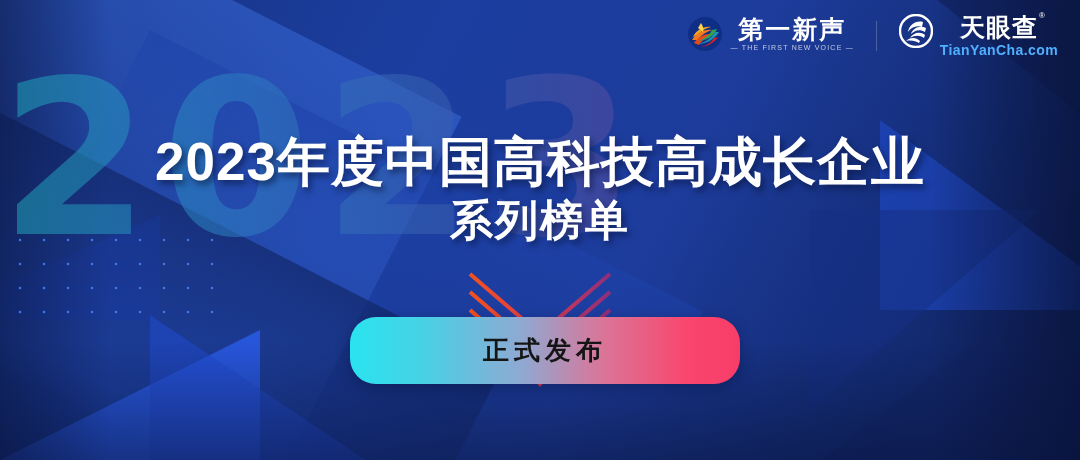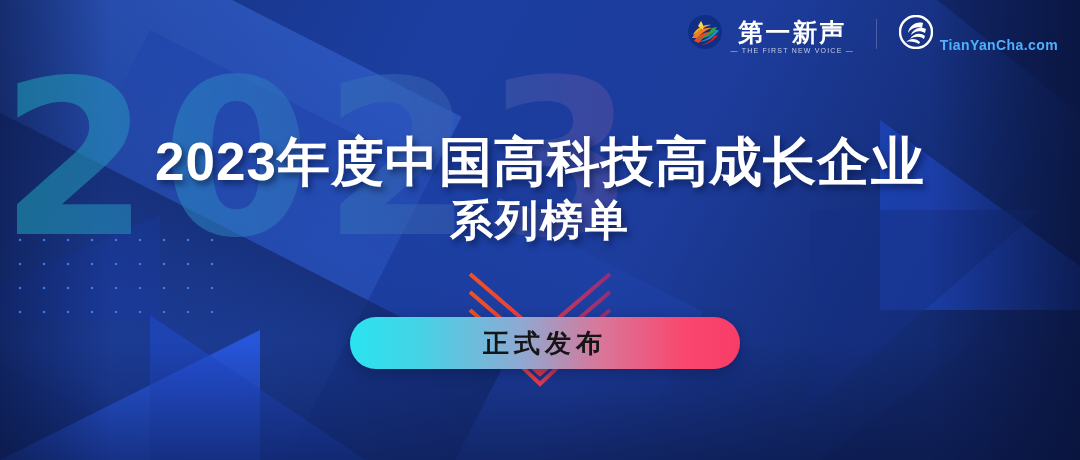--- a/index.html
+++ b/index.html
@@ -165,21 +165,21 @@
     letter-spacing: 2px;
     margin-top: 8px;
   }
 
   
   .pill {
     position: absolute;
     left: 350px;
     top: 317px;
     width: 390px;
-    height: 52px;
+    height: 67px;
     border-radius: 26px;
     background: linear-gradient(90deg, #2ae3ef 0%, #46d2e6 18%, #8fa9d2 44%, #d8779a 64%, #f9476e 86%, #f83c68 100%);
     box-shadow: 0 4px 14px rgba(6,14,48,0.35);
     display: flex;
     align-items: center;
     justify-content: center;
   }
   .pill-label {
     font-size: 26px;
     font-weight: 600;
@@ -190,21 +190,21 @@
 
   
   .logos {
     position: absolute;
     right: 22px;
     top: 14px;
     display: flex;
     align-items: center;
     gap: 22px;
   }
-  .logo-block { display: flex; align-items: flex-end; gap: 7px; }
+  .logo-block { display: flex; align-items: flex-start; gap: 7px; }
   .logo-divider {
     width: 1px; height: 30px;
     background: rgba(255,255,255,0.22);
   }
   .logo-text-wrap { display: flex; flex-direction: column; align-items: center; }
   .logo-cn {
     color: #ffffff;
     font-size: 25px;
     font-weight: 700;
     letter-spacing: 2px;
@@ -325,19 +325,23 @@
       <span>
         <svg width="34" height="34" viewBox="0 0 34 34" aria-hidden="true">
           <circle cx="17" cy="17" r="16" fill="none" stroke="#ffffff" stroke-width="2.4"></circle>
           <path d="M24 8c-7-2-14 3-15 10 3-5 9-7 14-5z" fill="#ffffff"></path>
           <path d="M27 14c-6-3-13 0-15 6 4-4 9-5 14-2z" fill="#ffffff"></path>
           <path d="M26 21c-5-4-12-2-15 3 5-3 10-3 14 0z" fill="#ffffff"></path>
           <path d="M21 27c-4-4-10-4-14 0 5-1 10 0 13 2z" fill="#ffffff"></path>
         </svg>
       </span>
       <div class="logo-text-wrap">
+        <div class="logo-cn-2">
+          <span>天眼查</span>
+          <span class="logo-tm">®</span>
+        </div>
         <div class="logo-en-2">TianYanCha.com</div>
       </div>
     </div>
 
   </div>
 
 </div>
 
 </body></html>

